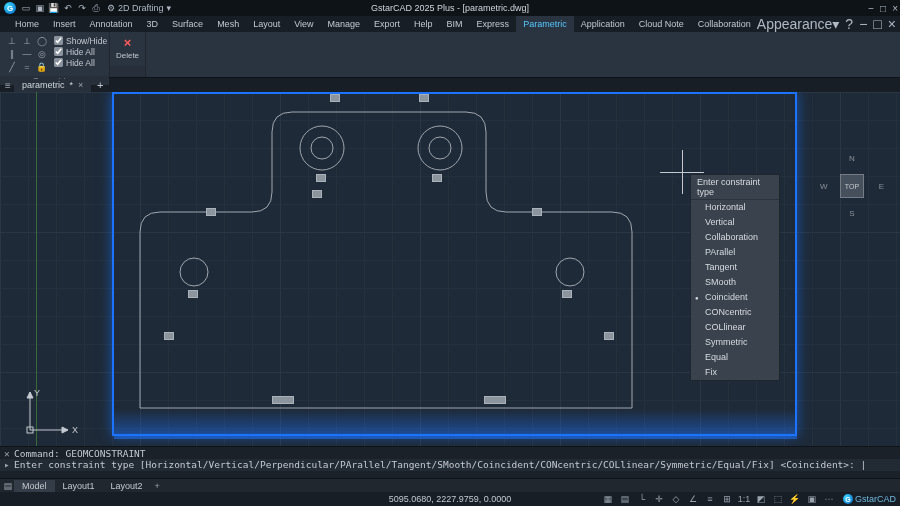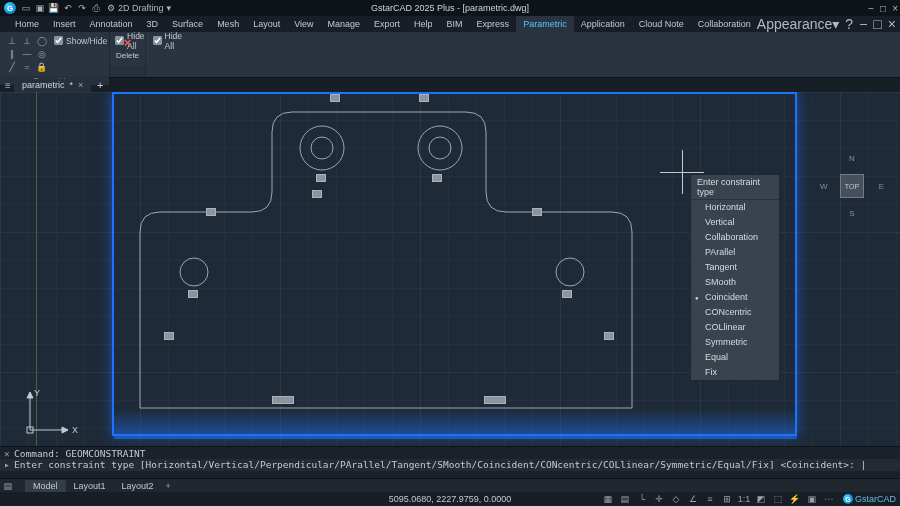--- a/index.html
+++ b/index.html
@@ -116,21 +116,21 @@
   .cmdline .hist .arrow { width:10px; color:#9aa2ac;}
   .cmdline .inp  { padding:0 4px 1px 4px; display:flex; background:#222a33;}
   .cmdline .inp .arrow { width:10px; color:#9aa2ac;}
   .cmdline .inp .caret::after { content:"|"; animation:blink 1s infinite; }
   @keyframes blink { 50% { opacity:0; } }
 
   .modelbar { height:14px; background:#20272f; display:flex; align-items:center;
     font-size:9px; padding:0 2px; border-top:1px solid #0d1318;}
   .modelbar .lead { width:12px; color:#9aa2ac; text-align:center;}
   .modelbar .mtab { padding:0 8px; height:12px; display:flex; align-items:center; color:#c3c9d0;}
-  .modelbar .mtab.active { background:#333c47;margin-left:11px; }
+  .modelbar .mtab.active { background:#333c47; }
   .modelbar .add { color:#9aa2ac; padding:0 4px;}
 
   .statusbar { height:14px; background:#171e26; display:flex; align-items:center;
     justify-content:flex-end; font-size:9px; color:#9aa2ac; padding:0 4px; gap:8px; position:relative;}
   .statusbar .coords { position:absolute; left:50%; transform:translateX(-50%); color:#c3c9d0;}
   .sb-icons { display:flex; gap:5px; align-items:center;}
   .sb-icons span { width:12px; height:12px; display:flex; align-items:center; justify-content:center; font-size:9px;}
   .brand { color:#6fb7dd; display:flex; align-items:center; gap:2px;}
   .brand .g { width:10px; height:10px; border-radius:50%;
     background:radial-gradient(circle at 30% 30%, #3bd6ff, #0366c4); font-size:7px;
@@ -198,21 +198,21 @@
         <span class="icon-cell">⊥</span>
         <span class="icon-cell">⟂</span>
         <span class="icon-cell">◯</span>
         <span class="icon-cell">∥</span>
         <span class="icon-cell">—</span>
         <span class="icon-cell">◎</span>
         <span class="icon-cell">╱</span>
         <span class="icon-cell">=</span>
         <span class="icon-cell">🔒</span>
       </div>
-      <div style="display:flex; gap:8px;">
+      <div style="display:flex; flex-direction:column; gap:0;">
         <label class="check-row">
           <input type="checkbox" checked="" style="">
           <span>Show/Hide</span>
         </label>
         <label class="check-row">
           <input type="checkbox" checked="" style="">
           <span>Hide All</span>
         </label>
         <label class="check-row">
           <input type="checkbox" checked="" style="">

